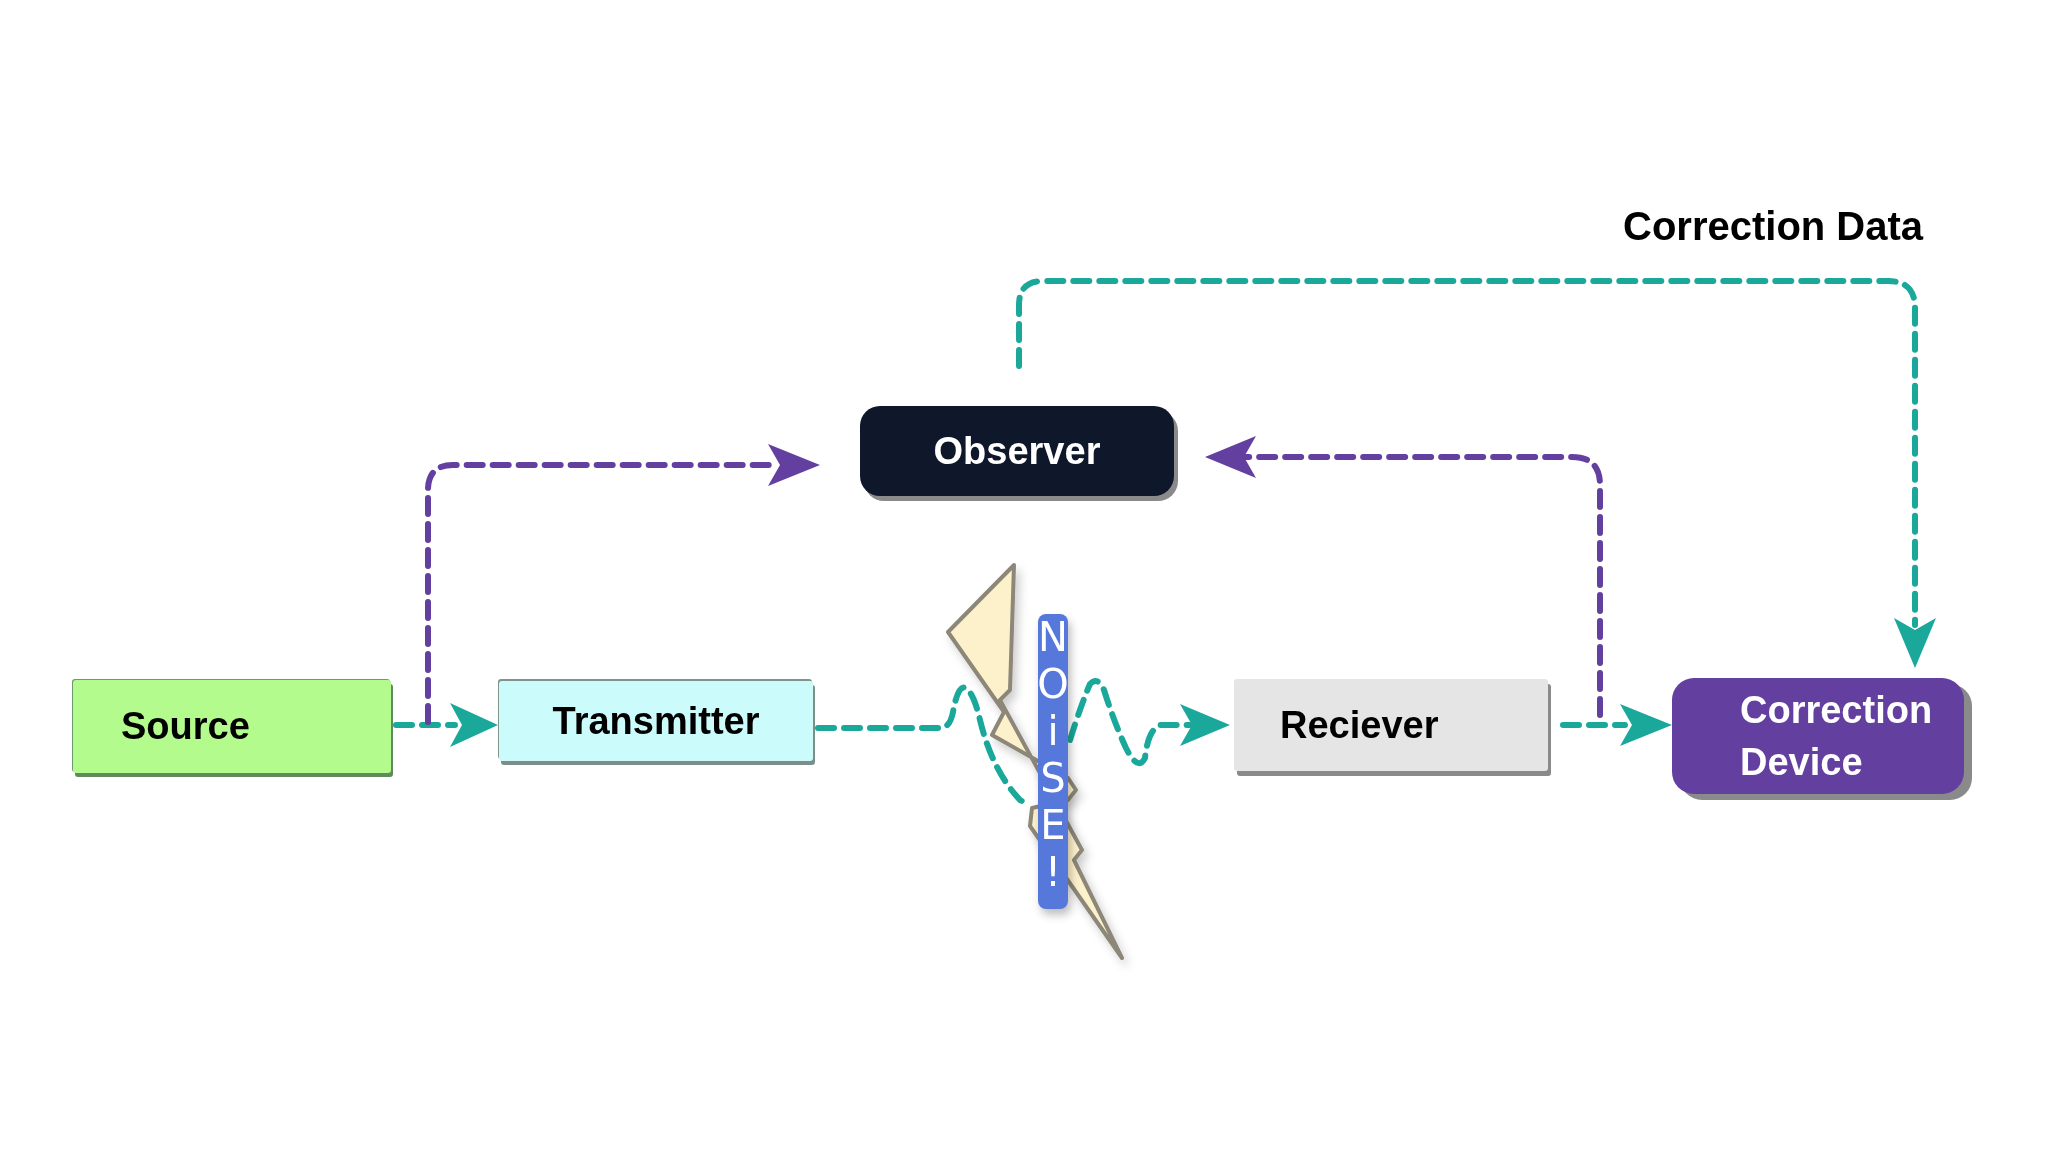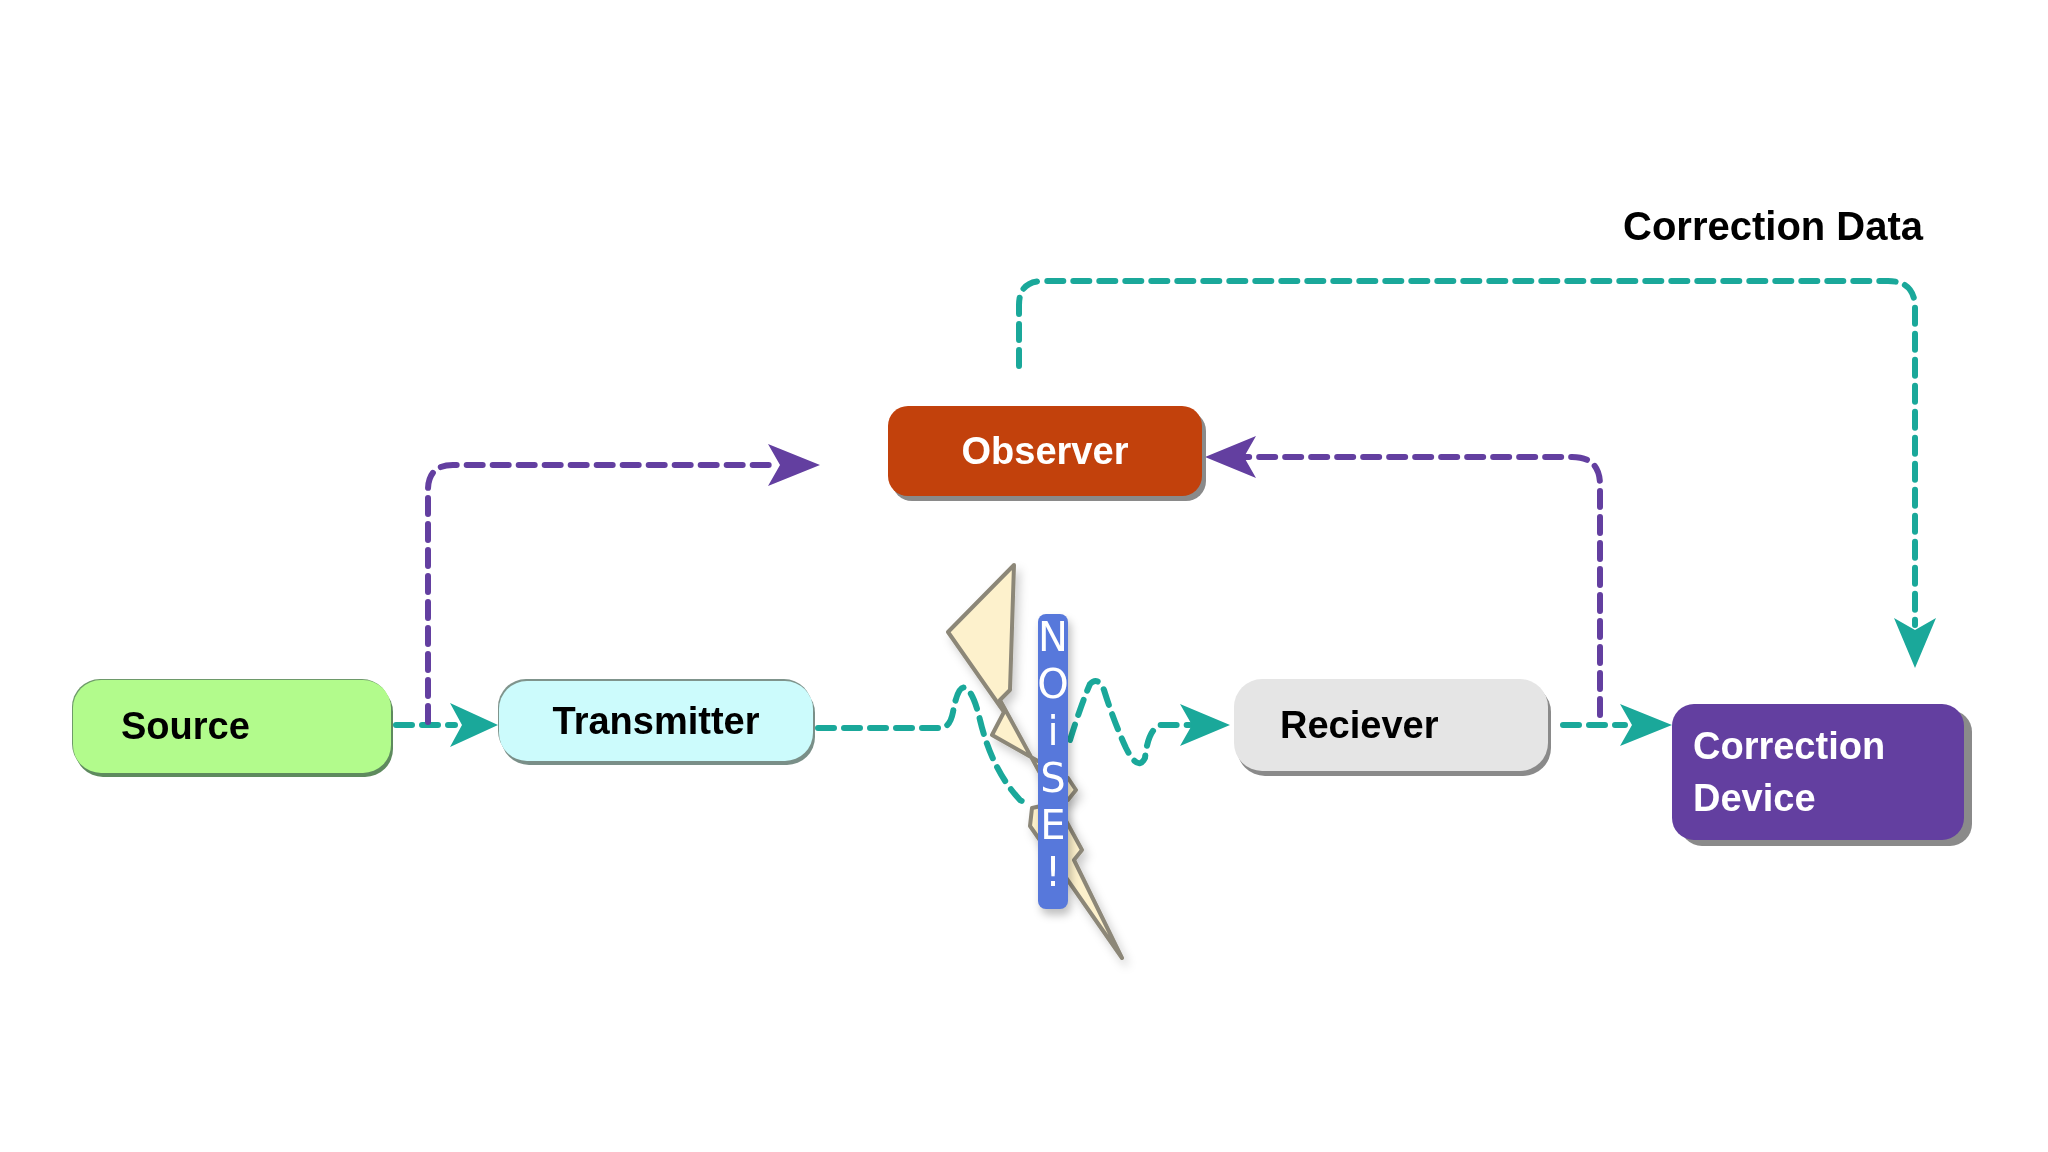--- a/index.html
+++ b/index.html
@@ -1,24 +1,24 @@
 <!DOCTYPE html>
 <html><head>
 <meta charset="utf-8">
 <style>
   html, body { margin:0; padding:0; background:#ffffff; }
   body { width:2048px; height:1152px; position:relative; overflow:hidden; font-family:"Liberation Sans", "DejaVu Sans", sans-serif; }
   svg.lines { position:absolute; left:0; top:0; width:2048px; height:1152px; }
-  .node { position:absolute; box-sizing:border-box; display:flex; align-items:center; font-weight:bold; font-size:38px; border-radius:28px; }
+  .node { position:absolute; box-sizing:border-box; display:flex; align-items:center; font-weight:bold; font-size:38px; border-radius:3px; }
   .node .label { white-space:pre-line; line-height:1.38; }
   #n-source { left:73px; top:680px; width:318px; height:93px; background:#b2fb8c; color:#000; box-shadow:2px 4px 0 #5e8a5e, -1px -1px 0 #6e9a6a; padding-left:48px; }
   #n-transmitter { left:499px; top:681px; width:314px; height:80px; background:#ccfbfc; color:#000; box-shadow:2px 4px 0 #7a8f88, -1px -2px 0 #7f948c; justify-content:center; }
   #n-receiver { left:1234px; top:679px; width:314px; height:92px; background:#e5e5e5; color:#000; box-shadow:3px 5px 0 #8a8a8a; padding-left:46px; }
-  #n-observer { left:860px; top:406px; width:314px; height:90px; background:#c2410c; color:#fff; box-shadow:4px 5px 0 #8a8a8a; justify-content:center; border-radius:20px;margin-left:28px; }
-  #n-correction { left:1672px; top:704px; width:292px; height:136px; background:#633fa0; color:#fff; box-shadow:8px 6px 0 #8a8a8a; padding-left:21px; border-radius:22px; }
+  #n-observer { left:860px; top:406px; width:314px; height:90px; background:#0f172a; color:#fff; box-shadow:4px 5px 0 #8a8a8a; justify-content:center; border-radius:20px; }
+  #n-correction { left:1672px; top:678px; width:292px; height:116px; background:#633fa0; color:#fff; box-shadow:8px 6px 0 #8a8a8a; padding-left:68px; border-radius:22px; }
   #lbl-corr-data { position:absolute; left:1623px; top:204px; font-weight:bold; font-size:40px; color:#000; white-space:nowrap;text-align:right; }
   #noise-tag { position:absolute; left:1038px; top:614px; width:30px; height:295px; background:#5778db; border-radius:8px; box-shadow:3px 6px 8px rgba(0,0,0,0.25); display:flex; flex-direction:column; align-items:center; }
   #noise-tag span { color:#fff; font-size:40px; line-height:47px; font-family:"DejaVu Sans", sans-serif; }
 </style>
 </head>
 <body>
 
 <svg class="lines" viewBox="0 0 2048 1152">
   <defs>
     <filter id="boltShadow" x="-20%" y="-10%" width="140%" height="130%">

